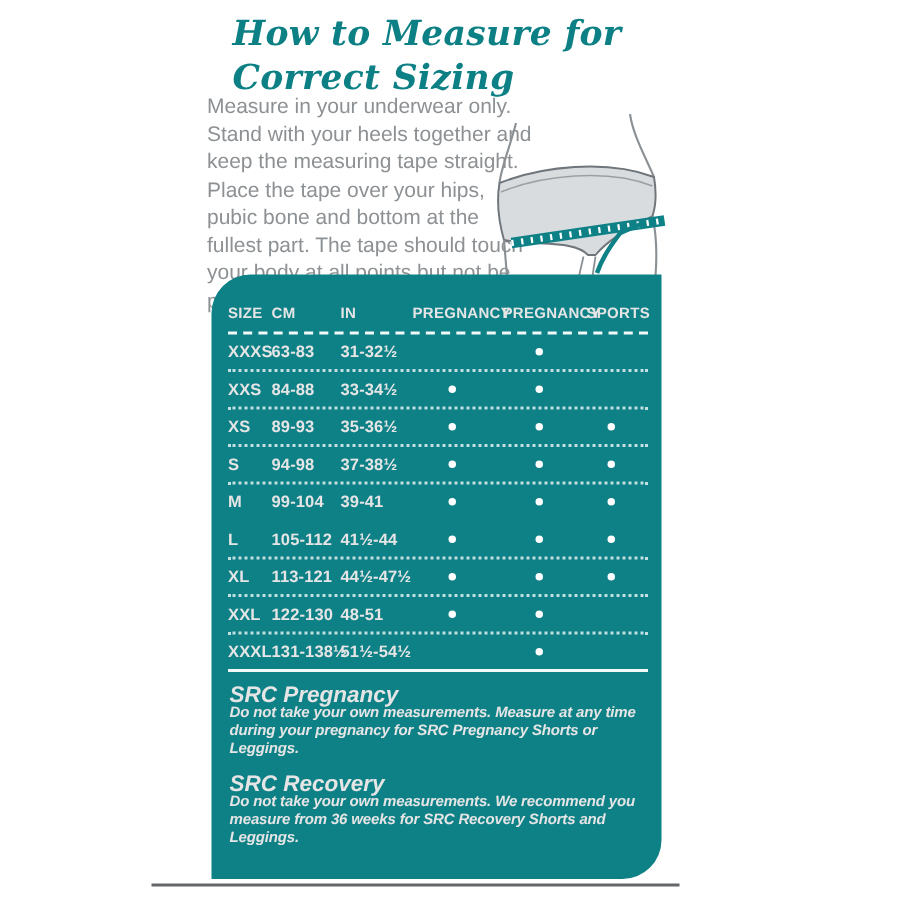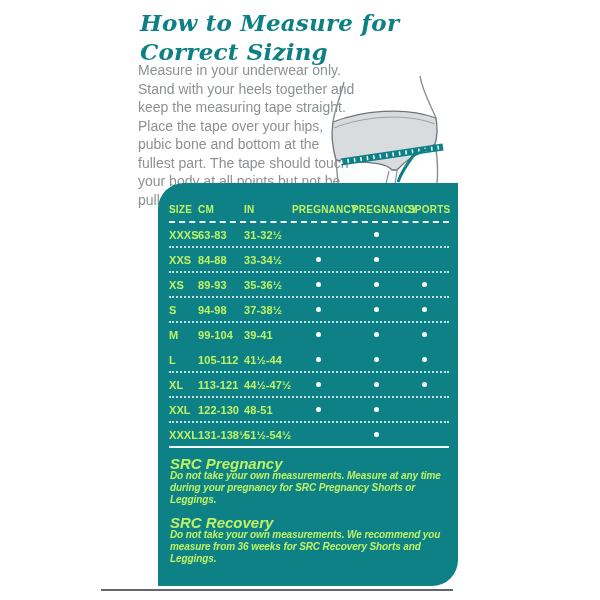--- a/index.html
+++ b/index.html
@@ -1,36 +1,36 @@
 <!DOCTYPE html>
 <html><head>
 <meta charset="utf-8">
 <style>
   * { margin:0; padding:0; box-sizing:border-box; }
   html,body { width:600px; height:600px; background:#ffffff; overflow:hidden; }
   body { font-family:"Liberation Sans", sans-serif; position:relative; }
 
   .page-title{
-    position:absolute; left:140px; top:8px;
+    position:absolute; left:155px; top:8px;
     font-family:"DejaVu Serif", serif;
     font-style:italic; font-weight:bold;
     font-size:23px; line-height:29px;
     color:#0D8085; letter-spacing:.2px;
   }
   .intro{
     position:absolute; left:138px; top:61px; width:220px;
     font-size:14px; line-height:18.5px; color:#8D9194;
   }
 
   .illus{ position:absolute; left:314px; top:76px; }
 
   .panel{
-    position:absolute; left:158px; top:183px; width:300px; height:403px;
+    position:absolute; left:141px; top:183px; width:300px; height:403px;
     background:#0E8187; border-radius:26px 0 26px 0;
-    padding:14px 9px 0 11px; color:#bef264;
+    padding:14px 9px 0 11px; color:#e5e5e5;
   }
   .t-row{
     display:grid; grid-template-columns:29px 46px 48px 60px 56px 41px;
     align-items:center; height:23px;
   }
   .t-row.header{ height:24px; }
   .t-cell{ font-weight:bold; font-size:11px; white-space:nowrap; letter-spacing:.1px; }
   .t-row.header .t-cell{ font-size:10px; letter-spacing:.2px; }
   .dot-cell{ justify-self:center; transform:translateX(-4px); }
   .dot{ width:5px; height:5px; border-radius:50%; background:#ffffff; }

